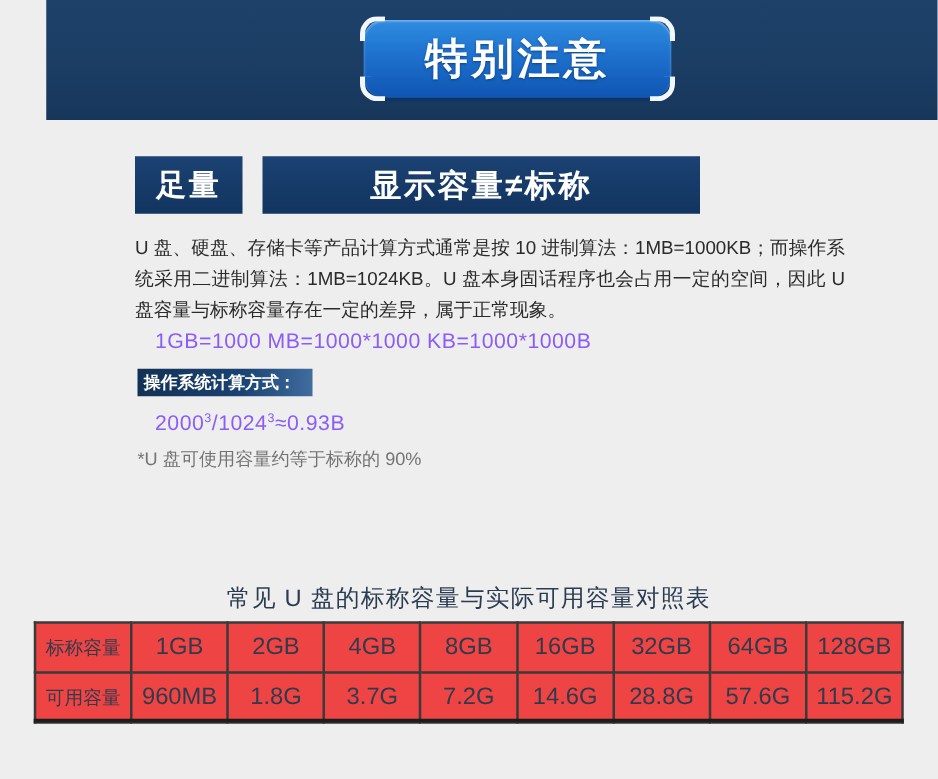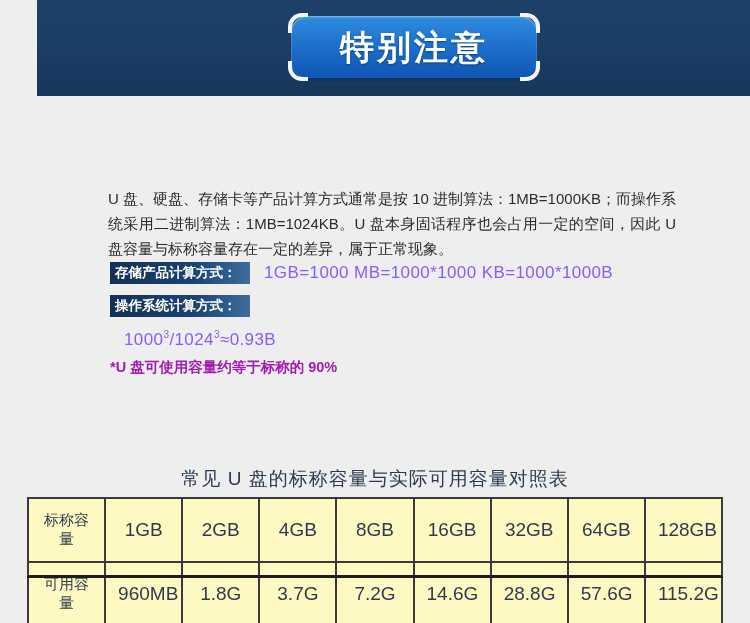--- a/index.html
+++ b/index.html
@@ -148,22 +148,21 @@
     white-space: nowrap;
     letter-spacing: 0.4px;
   }
   .f-value sup { font-size: 10px; }
 
   .footnote {
     position: absolute;
     left: 110px;
     top: 262px;
     font-size: 14.5px;
-    color: #a21caf;
-    font-weight: bold;
+    color: #737373;
   }
 
   
   .table-title {
     position: absolute;
     left: 0;
     top: 370px;
     width: 750px;
     text-align: center;
     font-size: 19px;
@@ -177,22 +176,22 @@
     width: 696px;
     border-collapse: collapse;
     table-layout: fixed;
   }
   table.cap-table td {
     border: 2px solid #3a3a3a;
     height: 38px;
     text-align: center;
     font-size: 19px;
     color: #2f3b4d;
-    background: #fef9c3;
-    padding: 12px;
+    background: #ef4444;
+    padding: 0;
   }
   table.cap-table td.rowhead {
     font-size: 15px;
     letter-spacing: 0px;
   }
   .shadow-strip {
     position: absolute;
     left: 27px;
     top: 479px;
     width: 696px;
@@ -208,36 +207,39 @@
     <span class="corner tl"></span>
     <span class="corner tr"></span>
     <span class="corner bl"></span>
     <span class="corner br"></span>
     <span class="btn-text">特别注意</span>
   </div>
 </div>
 
 <div class="body-area">
 
+  <div class="section-head">
+    <div class="badge">足量</div>
+    <div class="head-bar">显示容量≠标称</div>
+  </div>
 
   <div class="para">U 盘、硬盘、存储卡等产品计算方式通常是按 10 进制算法：1MB=1000KB；而操作系统采用二进制算法：1MB=1024KB。U 盘本身固话程序也会占用一定的空间，因此 U 盘容量与标称容量存在一定的差异，属于正常现象。</div>
 
   <div class="formula-list">
 
     <div class="formula-row">
-      <div class="f-label">存储产品计算方式：</div>
       <div class="f-value">1GB=1000 MB=1000*1000 KB=1000*1000B</div>
     </div>
 
     <div class="formula-row">
       <div class="f-label">操作系统计算方式：</div>
     </div>
 
     <div class="formula-row">
-      <div class="f-value"><span>1000</span><sup>3</sup><span>/1024</span><sup>3</sup><span>≈0.93B</span></div>
+      <div class="f-value"><span>2000</span><sup>3</sup><span>/1024</span><sup>3</sup><span>≈0.93B</span></div>
     </div>
 
   </div>
 
   <div class="footnote">*U 盘可使用容量约等于标称的 90%</div>
 
   <div class="table-title">常见 U 盘的标称容量与实际可用容量对照表</div>
 
   <table class="cap-table">
     <tbody>

